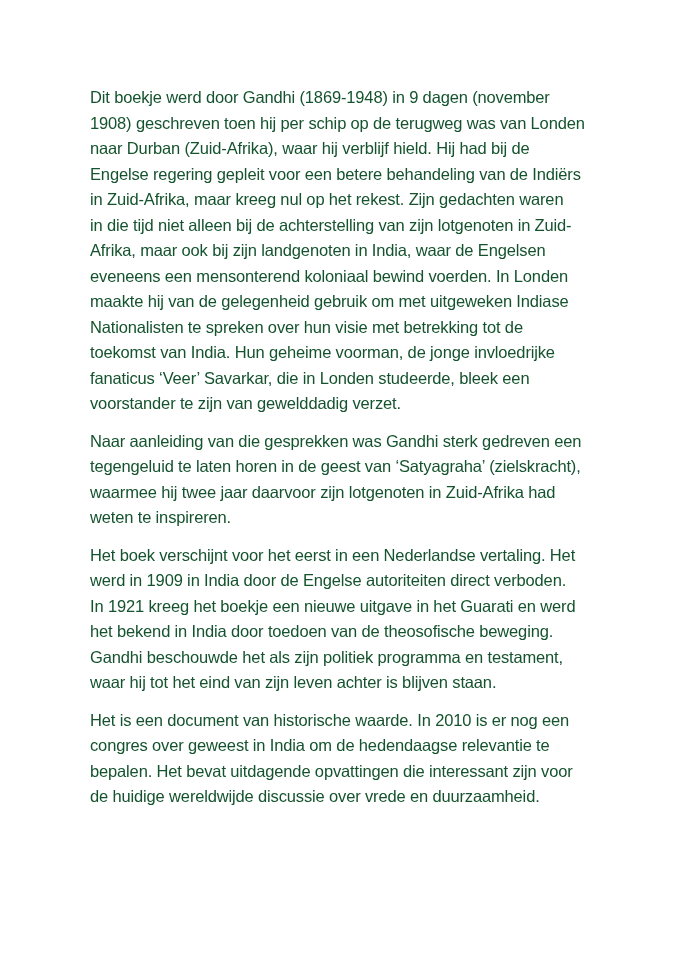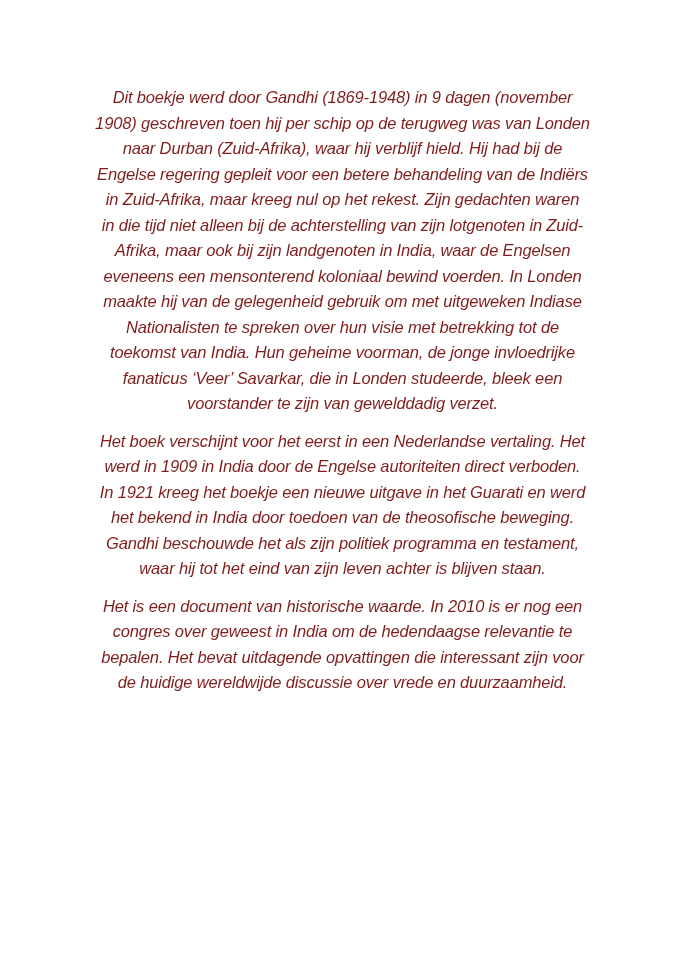--- a/index.html
+++ b/index.html
@@ -22,44 +22,47 @@
     background: #ffffff;
     box-sizing: border-box;
     padding: 85px 82px 0 90px;
   }
   .text-block p {
     margin: 0 0 12px 0;
     padding: 0;
     font-size: 16.5px;
     line-height: 25.5px;
     letter-spacing: -0.15px;
-    color: #7f1d1d;
+    color: #14532d;
     white-space: pre-line;      
-    text-align: center;
-    font-style: italic;
+    text-align: left;
   }
 </style>
 </head>
 <body>
 
 <div class="page">
   <div class="text-block">
     <p>Dit boekje werd door Gandhi (1869-1948) in 9 dagen (november
 1908) geschreven toen hij per schip op de terugweg was van Londen
 naar Durban (Zuid-Afrika), waar hij verblijf hield. Hij had bij de
 Engelse regering gepleit voor een betere behandeling van de Indiërs
 in Zuid-Afrika, maar kreeg nul op het rekest. Zijn gedachten waren
 in die tijd niet alleen bij de achterstelling van zijn lotgenoten in Zuid-
 Afrika, maar ook bij zijn landgenoten in India, waar de Engelsen
 eveneens een mensonterend koloniaal bewind voerden. In Londen
 maakte hij van de gelegenheid gebruik om met uitgeweken Indiase
 Nationalisten te spreken over hun visie met betrekking tot de
 toekomst van India. Hun geheime voorman, de jonge invloedrijke
 fanaticus ‘Veer’ Savarkar, die in Londen studeerde, bleek een
 voorstander te zijn van gewelddadig verzet.</p>
+    <p>Naar aanleiding van die gesprekken was Gandhi sterk gedreven een
+tegengeluid te laten horen in de geest van ‘Satyagraha’ (zielskracht),
+waarmee hij twee jaar daarvoor zijn lotgenoten in Zuid-Afrika had
+weten te inspireren.</p>
     <p>Het boek verschijnt voor het eerst in een Nederlandse vertaling. Het
 werd in 1909 in India door de Engelse autoriteiten direct verboden.
 In 1921 kreeg het boekje een nieuwe uitgave in het Guarati en werd
 het bekend in India door toedoen van de theosofische beweging.
 Gandhi beschouwde het als zijn politiek programma en testament,
 waar hij tot het eind van zijn leven achter is blijven staan.</p>
     <p>Het is een document van historische waarde. In 2010 is er nog een
 congres over geweest in India om de hedendaagse relevantie te
 bepalen. Het bevat uitdagende opvattingen die interessant zijn voor
 de huidige wereldwijde discussie over vrede en duurzaamheid.</p>

